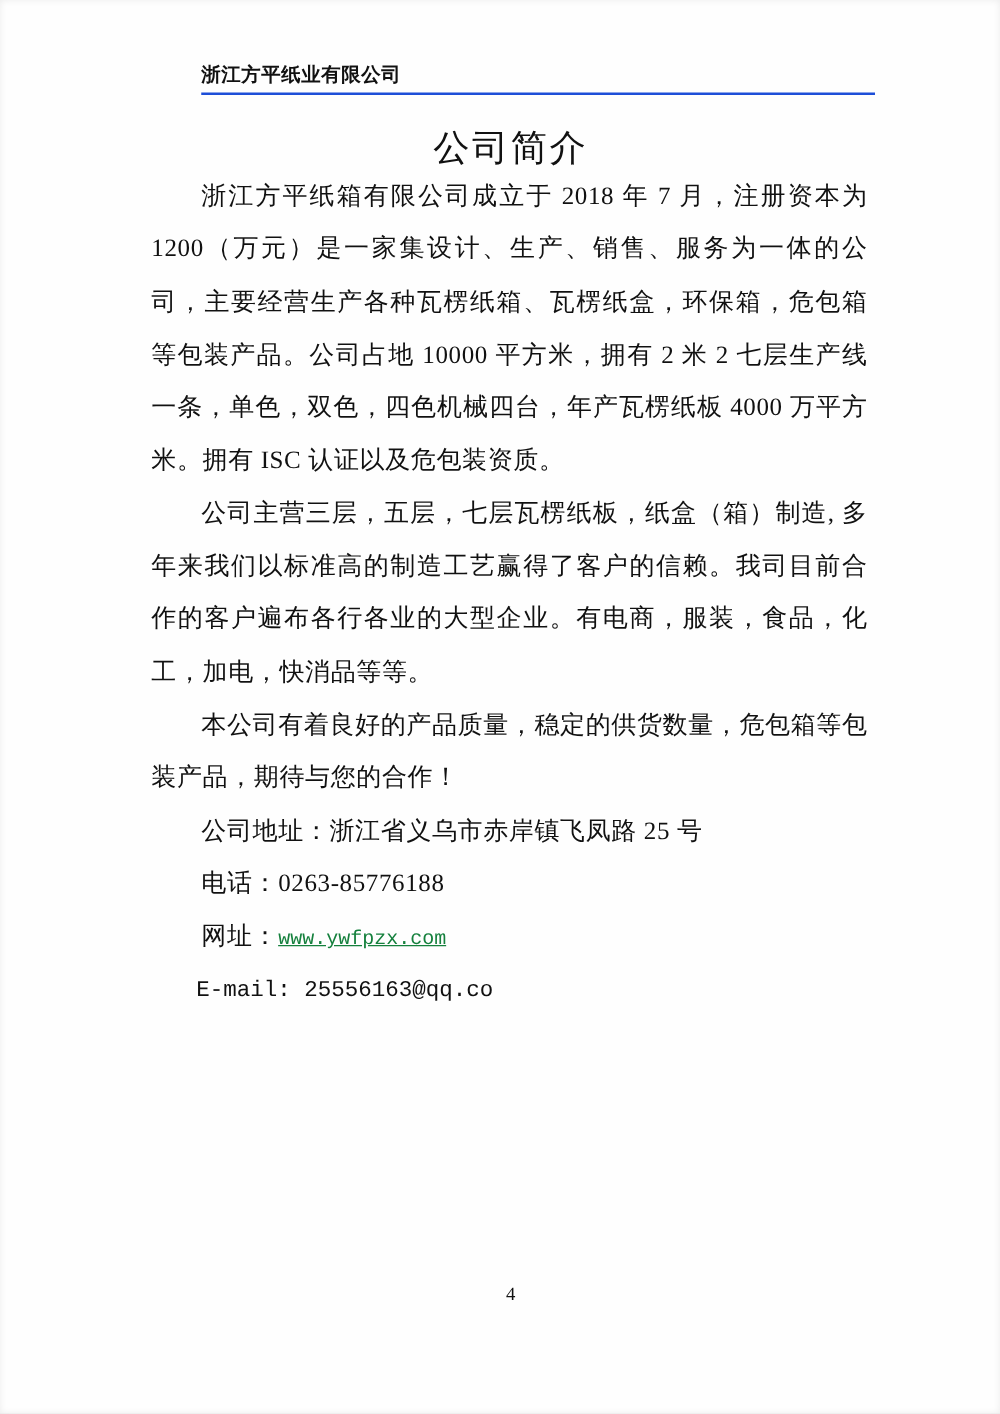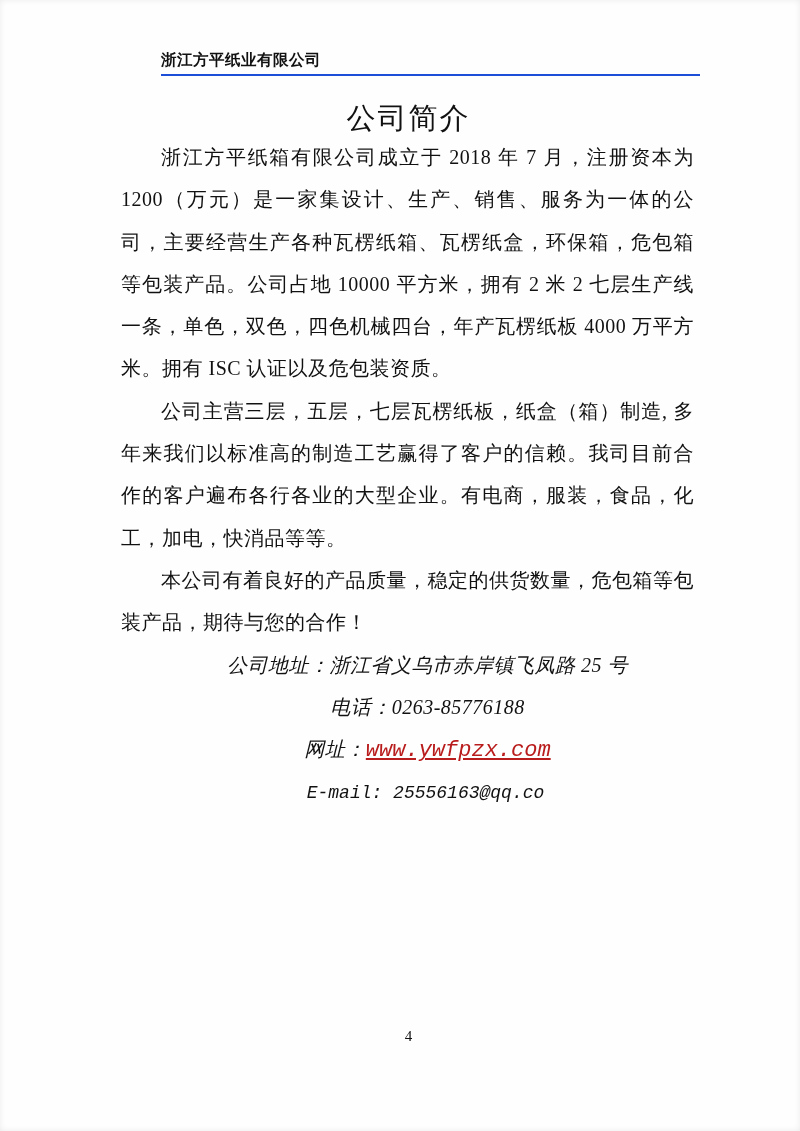--- a/index.html
+++ b/index.html
@@ -53,28 +53,27 @@
     text-align: justify;
     letter-spacing: 0.5px;
   }
   .body-text p {
     margin: 0;
     text-indent: 2em;
   }
   .contact-line {
     margin: 0;
     text-indent: 0;
-    text-align: center;
-    font-style: italic;
+    text-align: left;
   }
   .web-link {
-    color: #b91c1c;
+    color: #15803d;
     text-decoration: underline;
     font-family: "Liberation Mono", "DejaVu Sans Mono", monospace;
-    font-size: 22px;
+    font-size: 16px;
     letter-spacing: 0;
   }
   .latin {
     font-family: "Liberation Mono", "DejaVu Sans Mono", monospace;
     font-size: 18px;
     letter-spacing: 0;
   }
   .footer {
     position: absolute;
     top: 1028px;

